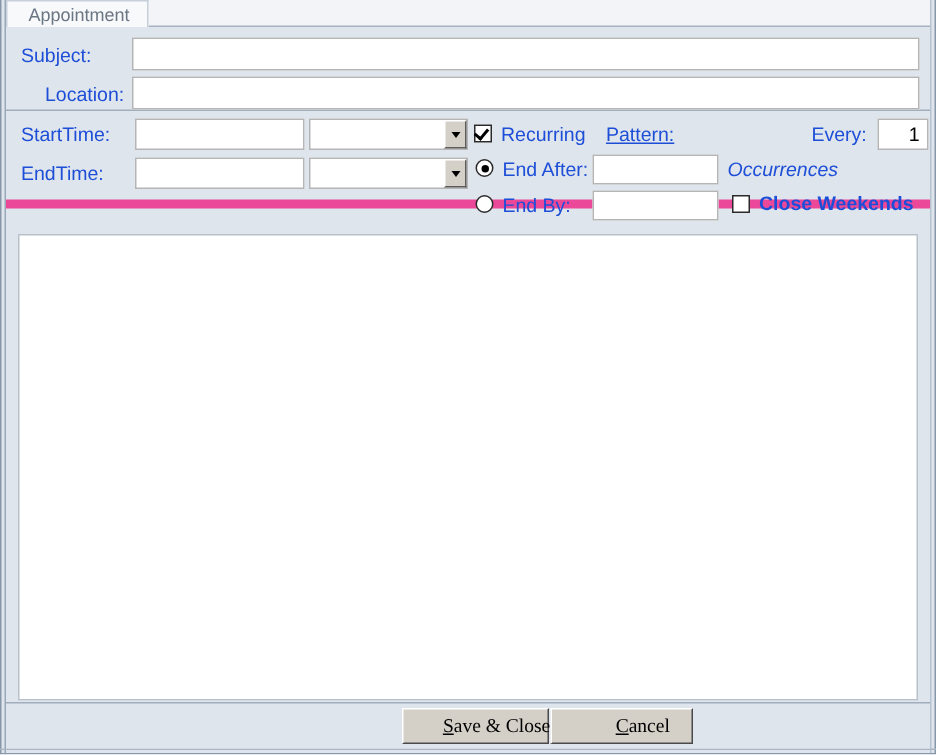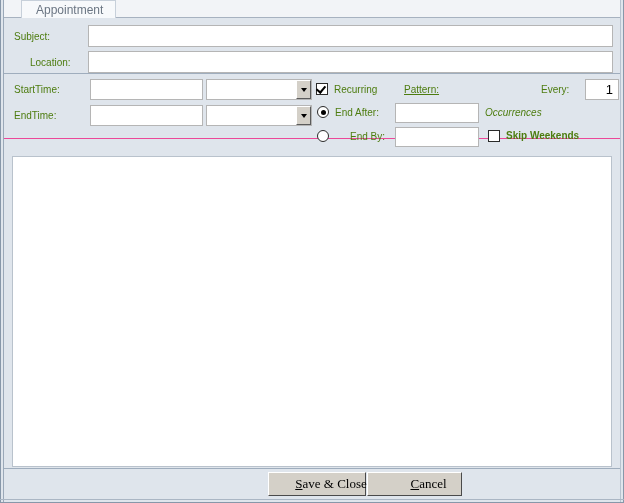--- a/index.html
+++ b/index.html
@@ -59,41 +59,40 @@
     padding: 0 12px 0 14px;
     display: flex; align-items: center;
     font-size: 12px;
     color: #6b7683;
     background: #f7f9fb;
     border-left: 1px solid #c7d0da;
     border-top: 1px solid #c7d0da;
     border-right: 1px solid #c7d0da;
     box-sizing: border-box;
     white-space: nowrap;
-    margin-left: 17px;
   }
 
   
   .top-panel {
     position: absolute; left: 4px; top: 19px; width: 616px; height: 55px;
     background: #dfe5ec;
     border-bottom: 1px solid #9fadbd;
     box-sizing: border-box;
   }
   .mid-panel {
     position: absolute; left: 4px; top: 75px; width: 616px; height: 64px;
     background: #dfe5ec;
-    border-bottom: 1px solid #ec4899;
+    border-bottom: 6px solid #ec4899;
     box-sizing: border-box;
   }
 
   .lbl {
     position: absolute;
-    font-size: 10px;
-    color: #4d7c0f;
+    font-size: 13px;
+    color: #1d4ed8;
     white-space: nowrap;
     line-height: 16px;
   }
 
   
   .tbox {
     position: absolute;
     background: #ffffff;
     border: 1px solid #b5b5b5;
     box-sizing: border-box;
@@ -270,25 +269,25 @@
 
     <div class="lbl" style="left:537px; top:7px;">Every:</div>
     <input class="tbox num" style="left: 581px; top: 4px; width: 34px; height: 21px;" value="1">
 
     <div class="rb on" style="left:313px; top:31px;"></div>
     <div class="lbl" style="left:331px; top:30px;">End After:</div>
     <input class="tbox" style="left: 391px; top: 28px; width: 84px; height: 20px;" value="">
     <div class="lbl italic" style="left:481px; top:30px;">Occurrences</div>
 
     <div class="rb" style="left:313px; top:55px;"></div>
-    <div class="lbl" style="left:346px; top:54px;">End By:</div>
+    <div class="lbl" style="left:331px; top:54px;">End By:</div>
     <input class="tbox" style="left: 391px; top: 52px; width: 84px; height: 20px;" value="">
 
     <div class="cb" style="left:484px; top:55px;"></div>
-    <div class="lbl bold" style="left:502px; top:53px;">Skip Weekends</div>
+    <div class="lbl bold" style="left:502px; top:53px;">Close Weekends</div>
   </div>
 
   <div class="body-area"></div>
 
   <div class="footer">
     <div class="btn" style="left:264px; top:3px; width:98px; height:24px;">
       <span><u>S</u><span>ave &amp; Close</span></span>
     </div>
     <div class="btn" style="left:363px; top:3px; width:95px; height:24px;align-items:center;">
       <span><u>C</u><span>ancel</span></span>

